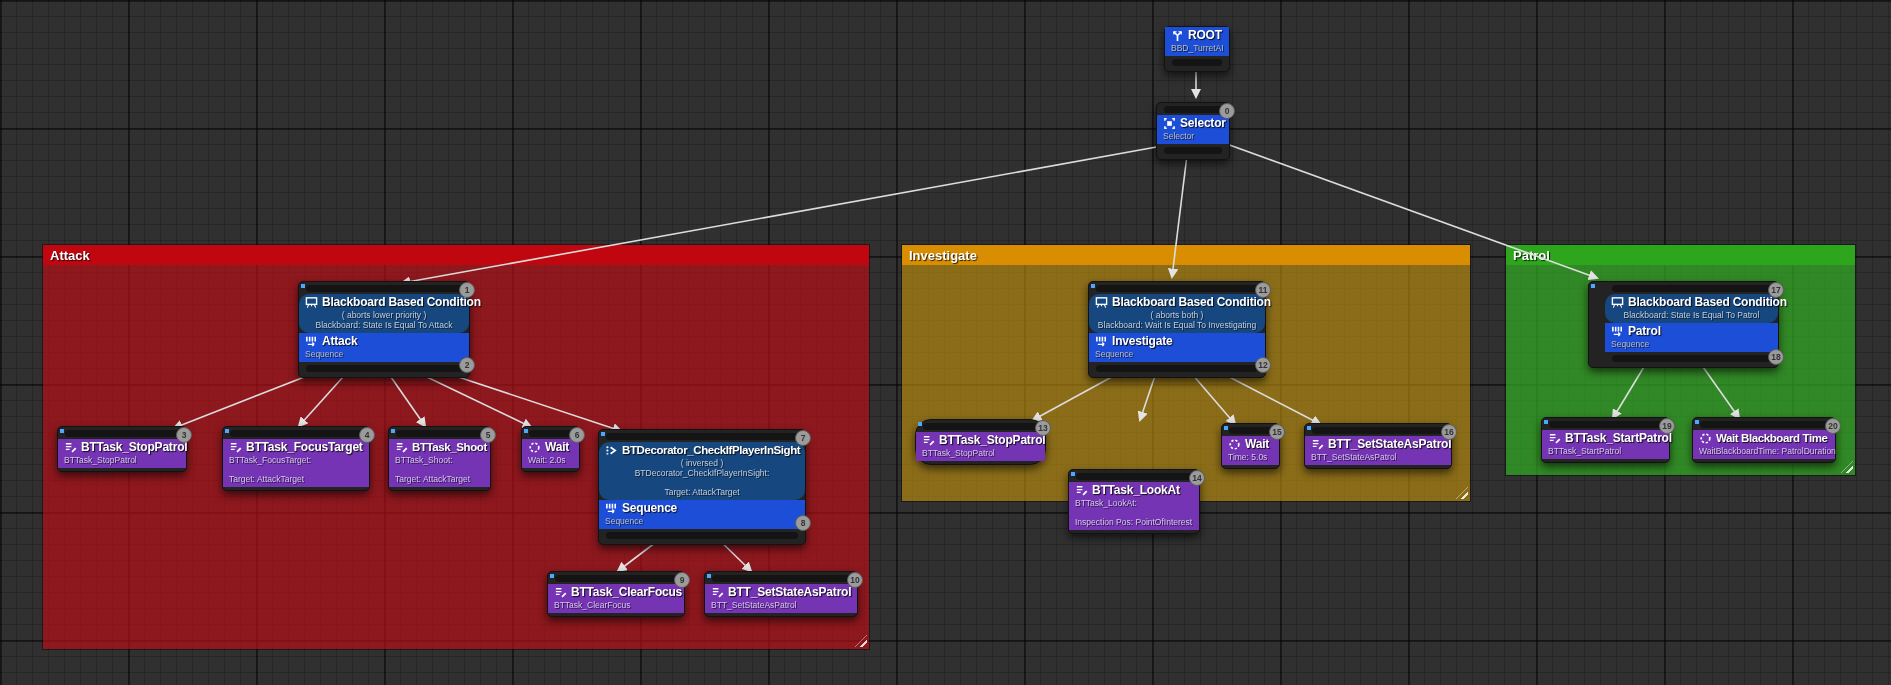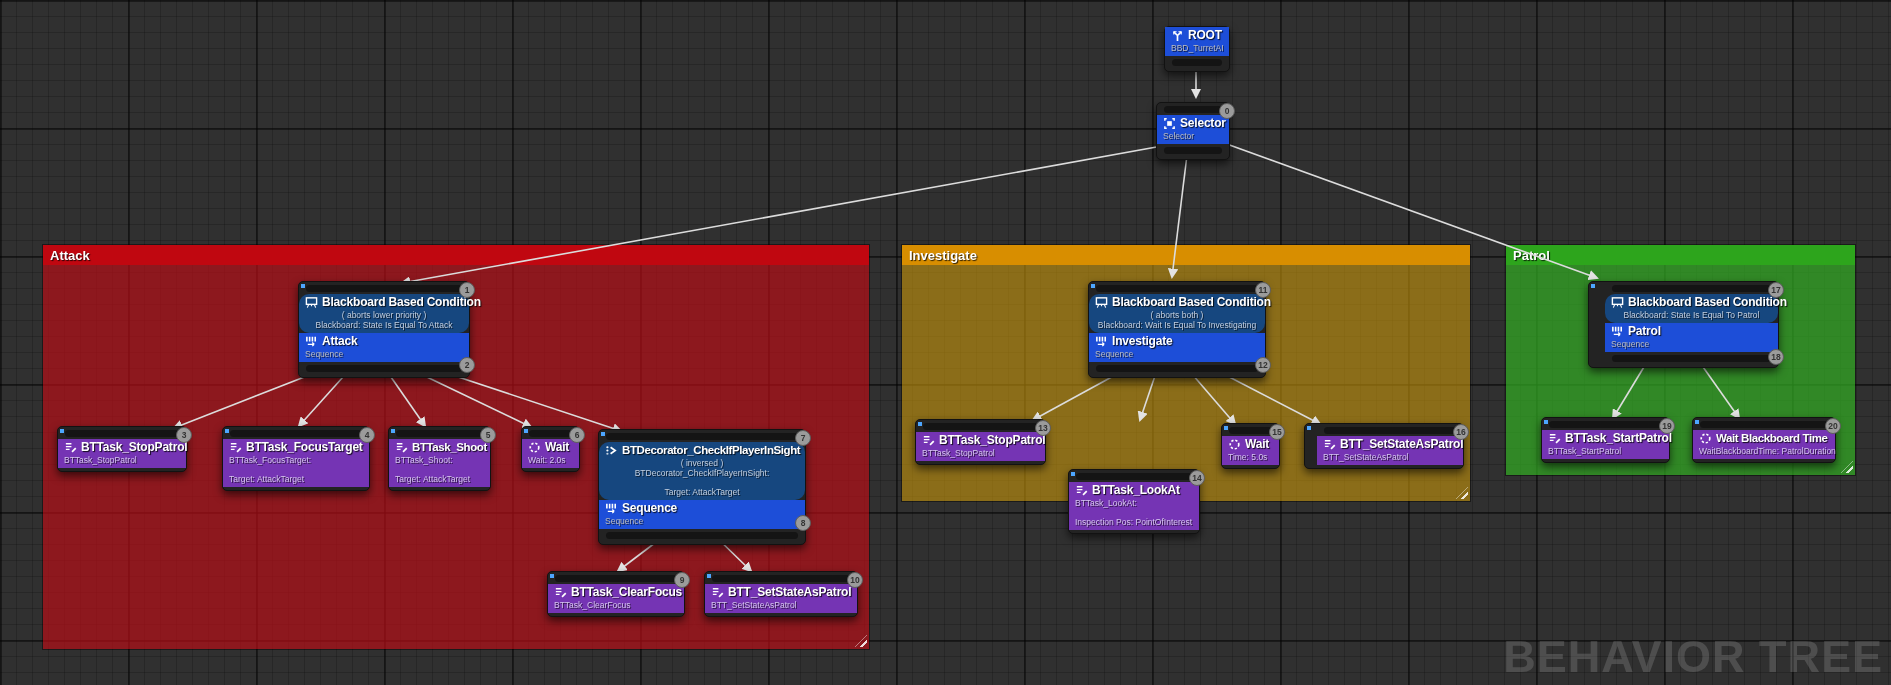--- a/index.html
+++ b/index.html
@@ -69,24 +69,24 @@
   .n-selector{left:1156px;top:102px;width:72px;}
   .n-attack-comp{left:298px;top:281px;width:170px;}
   .n-attack-stop{left:57px;top:426px;width:128px;}
   .n-attack-focus{left:222px;top:426px;width:146px;}
   .n-attack-shoot{left:388px;top:426px;width:101px;}
   .n-attack-wait{left:521px;top:426px;width:57px;}
   .n-attack-check{left:598px;top:429px;width:206px;}
   .n-attack-clear{left:547px;top:571px;width:136px;}
   .n-attack-setstate{left:704px;top:571px;width:152px;}
   .n-inv-comp{left:1088px;top:281px;width:176px;}
-  .n-inv-stop{left:915px;top:419px;width:129px;}
+  .n-inv-stop{left:915px;top:419px;width:129px;border-radius:16px;}
   .n-inv-look{left:1068px;top:438px;width:130px;margin-top:31px;}
   .n-inv-wait{left:1221px;top:423px;width:57px;}
-  .n-inv-setstate{left:1304px;top:423px;width:146px;padding-left:12px;}
+  .n-inv-setstate{left:1304px;top:423px;width:146px;}
   .n-pat-comp{left:1588px;top:281px;width:173px;padding-left:16px;}
   .n-pat-start{left:1541px;top:417px;width:127px;}
   .n-pat-waitbb{left:1692px;top:417px;width:142px;}
   .n-pat-comp .badge.b-side{top:32px;}
   .n-attack-check .badge.b-side{top:50px;}
 
   
   .watermark{position:absolute;right:8px;bottom:2px;z-index:1;
     font-size:45px;font-weight:bold;letter-spacing:1px;
     color:rgba(255,255,255,.15);white-space:nowrap;}
@@ -105,21 +105,20 @@
     <div class="rhead">Investigate</div>
     <div class="rbody"></div>
     <div class="resize-handle"></div>
   </div>
   <div class="region region-patrol">
     <div class="rhead">Patrol</div>
     <div class="rbody"></div>
     <div class="resize-handle"></div>
   </div>
 
-  <div class="watermark">BEHAVIOR TREE</div>
 
   <svg id="edges" width="1891" height="685" viewBox="0 0 1891 685">
     <defs>
       <marker id="arw" viewBox="0 0 10 10" refX="8" refY="5" markerWidth="6.5" markerHeight="6.5" orient="auto-start-reverse">
         <path d="M0 0 L10 5 L0 10 z" fill="#e3e3e3"></path>
       </marker>
     </defs>
     <g stroke="#dcdcdc" stroke-width="1.6" fill="none" marker-end="url(#arw)">
       <line x1="1196" y1="66" x2="1196" y2="97"></line>
       <line x1="1162" y1="146" x2="402" y2="283"></line>

